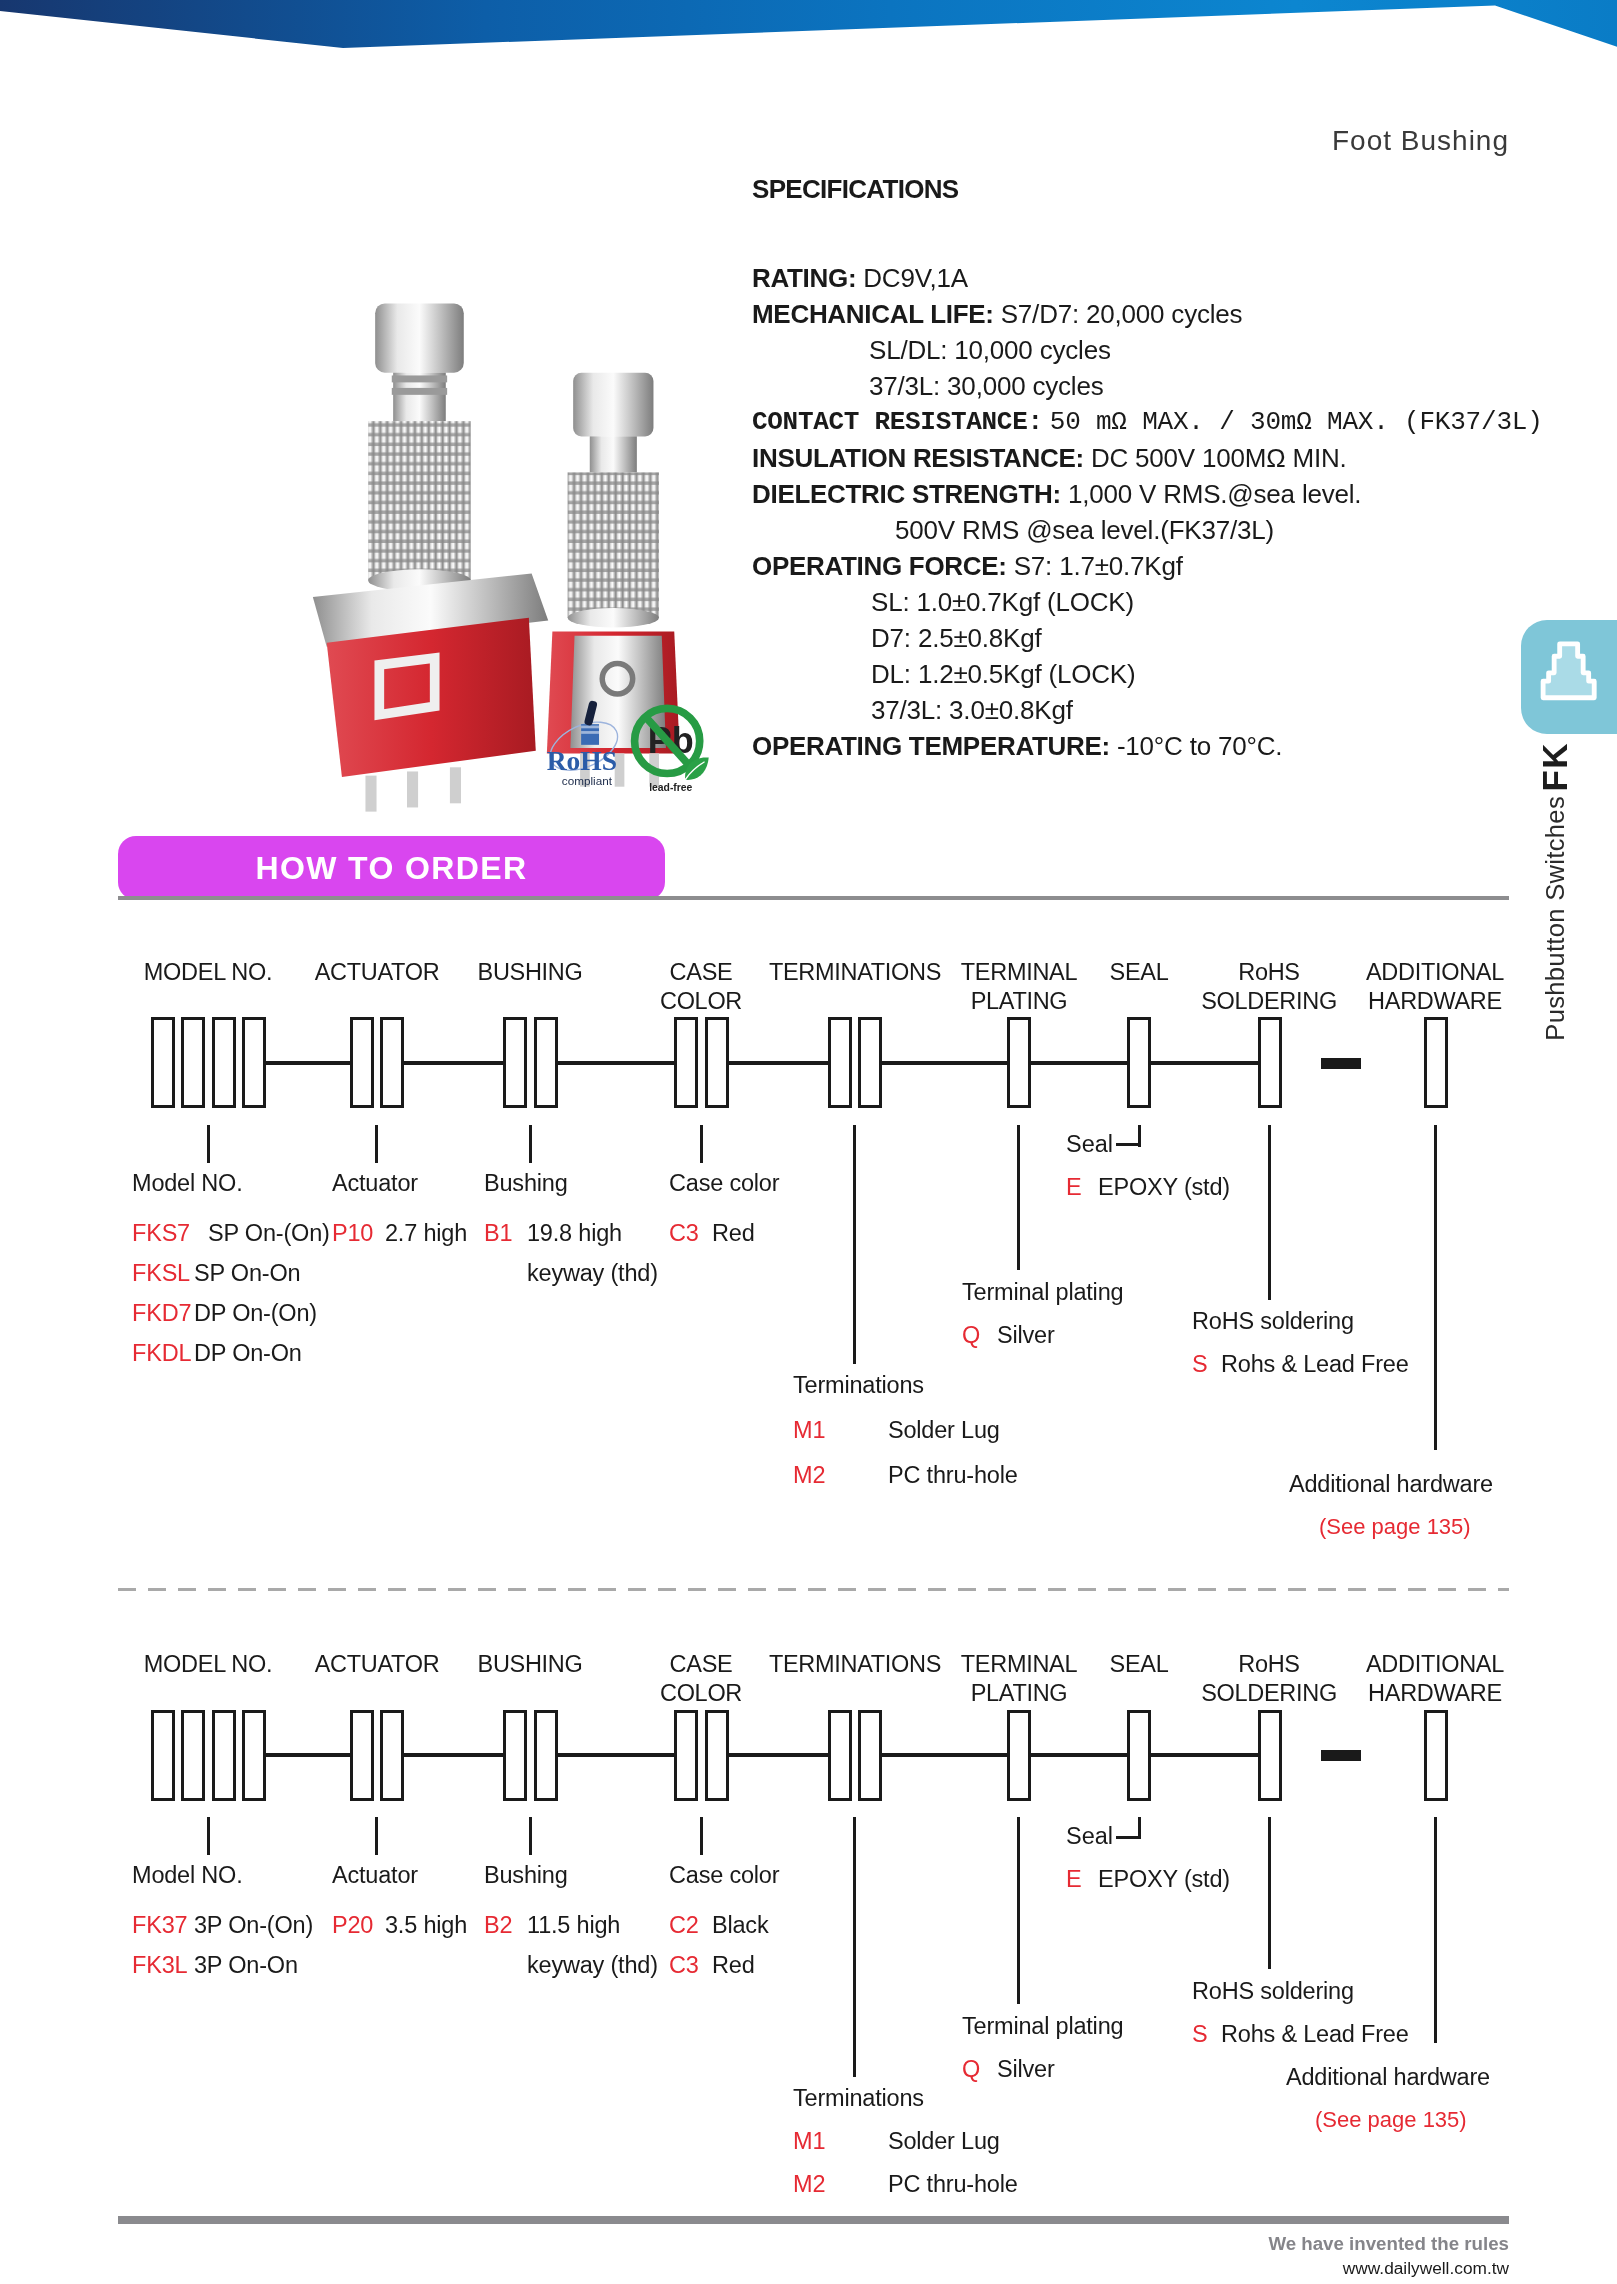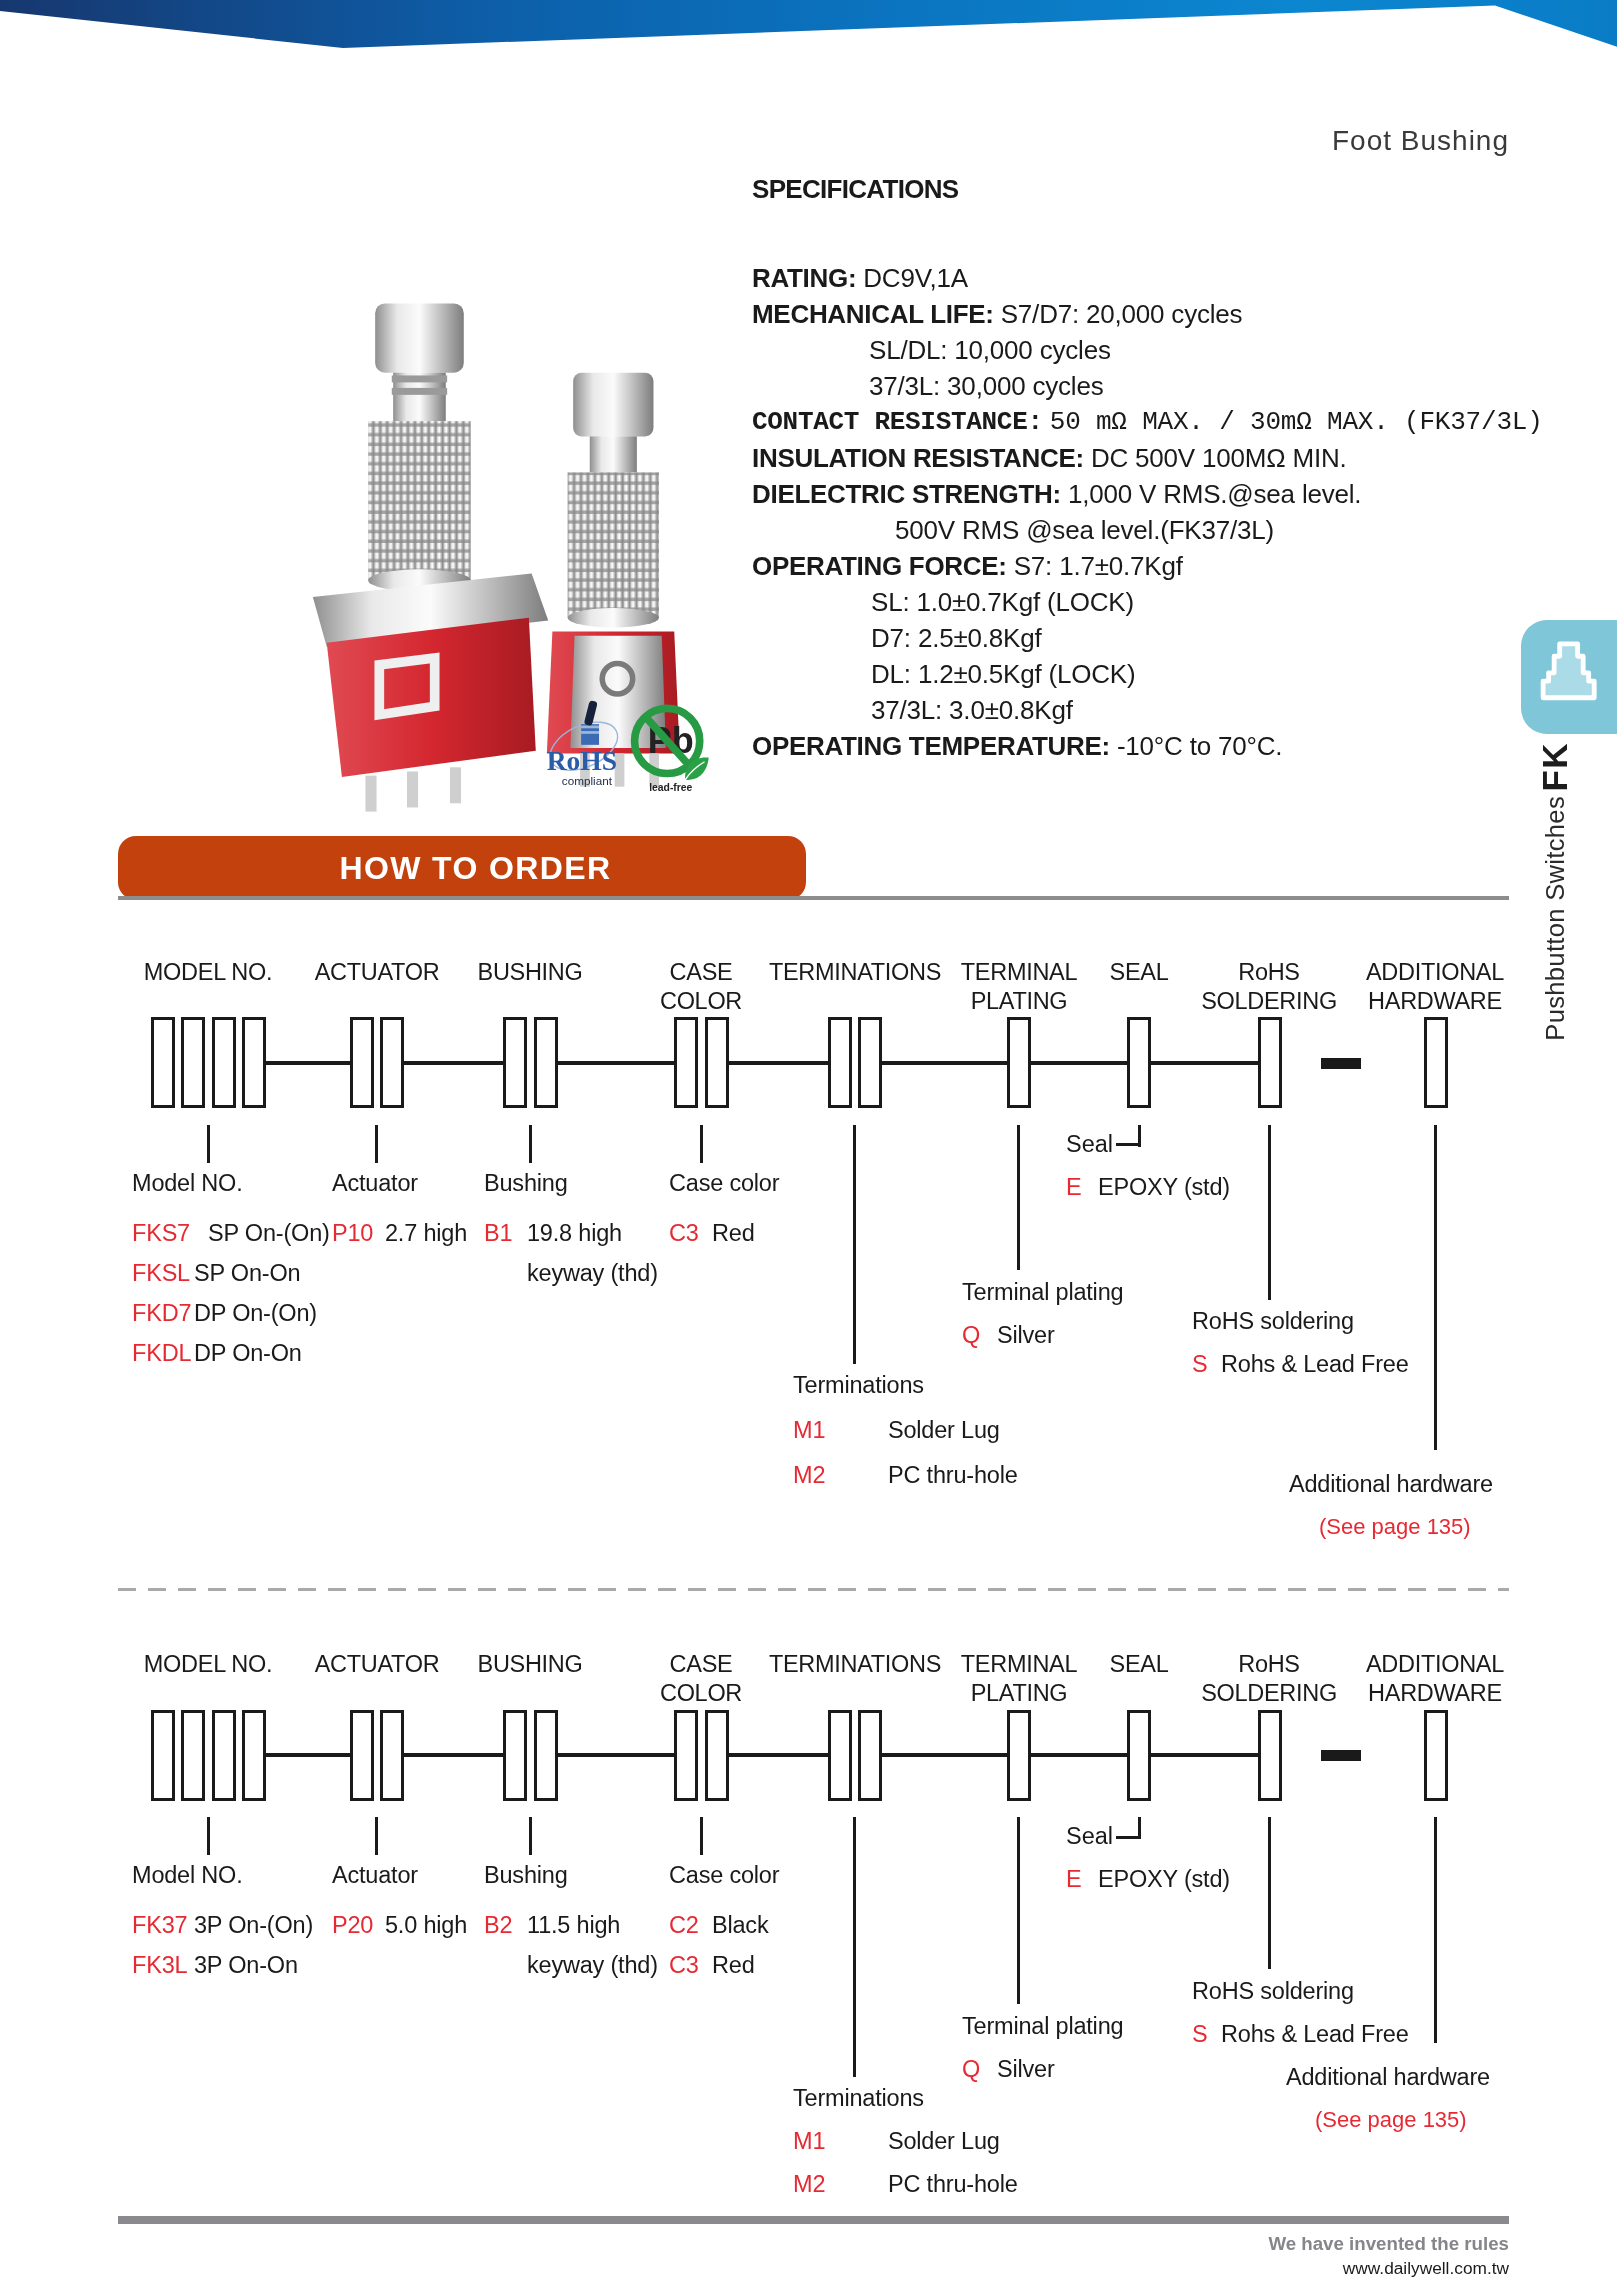--- a/index.html
+++ b/index.html
@@ -15,22 +15,22 @@
     color:#1e5aac;letter-spacing:-0.7px;white-space:nowrap;}
   .fk-sub{position:absolute;right:109px;top:125px;font-size:28px;color:#3a3a3a;
     letter-spacing:1px;white-space:nowrap;}
 
   
   .spec-title{position:absolute;left:752px;top:174px;font-size:26px;font-weight:bold;letter-spacing:-0.7px;}
   .spec-line{position:absolute;font-size:26px;white-space:nowrap;letter-spacing:-0.2px;margin-top:44px;}
   .spec-line .b{font-weight:bold;margin-right:7px;letter-spacing:-0.3px;}
 
   
-  .hto-banner{position:absolute;left:118px;top:836px;width:661px;height:64px;background:#c2410c;
-    border-radius:18px;display:flex;align-items:center;justify-content:center;padding-left:27px;}
+  .hto-banner{position:absolute;left:118px;top:836px;width:547px;height:64px;background:#d946ef;
+    border-radius:18px;display:flex;align-items:center;justify-content:center;}
   .hto-banner span{color:#ffffff;font-size:32px;font-weight:bold;letter-spacing:1.4px;}
   .hto-line{position:absolute;left:118px;top:896px;width:1391px;height:4.2px;background:#8d8d8f;}
 
   
   .obox{position:absolute;width:23.5px;height:91px;border:3.5px solid #1a1a1a;background:#ffffff;box-sizing:border-box;}
   .conn{position:absolute;height:4.2px;background:#1a1a1a;}
   .stub{position:absolute;width:2.8px;background:#1a1a1a;}
   .hbar{position:absolute;height:2.8px;background:#1a1a1a;}
   .dash{position:absolute;width:40px;height:11px;background:#1a1a1a;}
   .col-label{position:absolute;transform:translateX(-50%);font-size:23.5px;letter-spacing:-0.3px;
@@ -311,21 +311,21 @@
   <div class="stub" style="left:1434px;top:1817px;height:226px;"></div>
 
   <div class="lg-title" style="left:132px;top:1862px;">Model NO.</div>
   <div class="lg-row" style="left:132px;top:1912px;"><span class="code">FK37</span></div>
   <div class="lg-row" style="left:194px;top:1912px;"><span>3P On-(On)</span></div>
   <div class="lg-row" style="left:132px;top:1952px;"><span class="code">FK3L</span></div>
   <div class="lg-row" style="left:194px;top:1952px;"><span>3P On-On</span></div>
 
   <div class="lg-title" style="left:332px;top:1862px;">Actuator</div>
   <div class="lg-row" style="left:332px;top:1912px;"><span class="code">P20</span></div>
-  <div class="lg-row" style="left:385px;top:1912px;"><span>5.0 high</span></div>
+  <div class="lg-row" style="left:385px;top:1912px;"><span>3.5 high</span></div>
 
   <div class="lg-title" style="left:484px;top:1862px;">Bushing</div>
   <div class="lg-row" style="left:484px;top:1912px;"><span class="code">B2</span></div>
   <div class="lg-row" style="left:527px;top:1912px;"><span>11.5 high</span></div>
   <div class="lg-row" style="left:527px;top:1952px;"><span>keyway (thd)</span></div>
 
   <div class="lg-title" style="left:669px;top:1862px;">Case color</div>
   <div class="lg-row" style="left:669px;top:1912px;"><span class="code">C2</span></div>
   <div class="lg-row" style="left:712px;top:1912px;"><span>Black</span></div>
   <div class="lg-row" style="left:669px;top:1952px;"><span class="code">C3</span></div>

